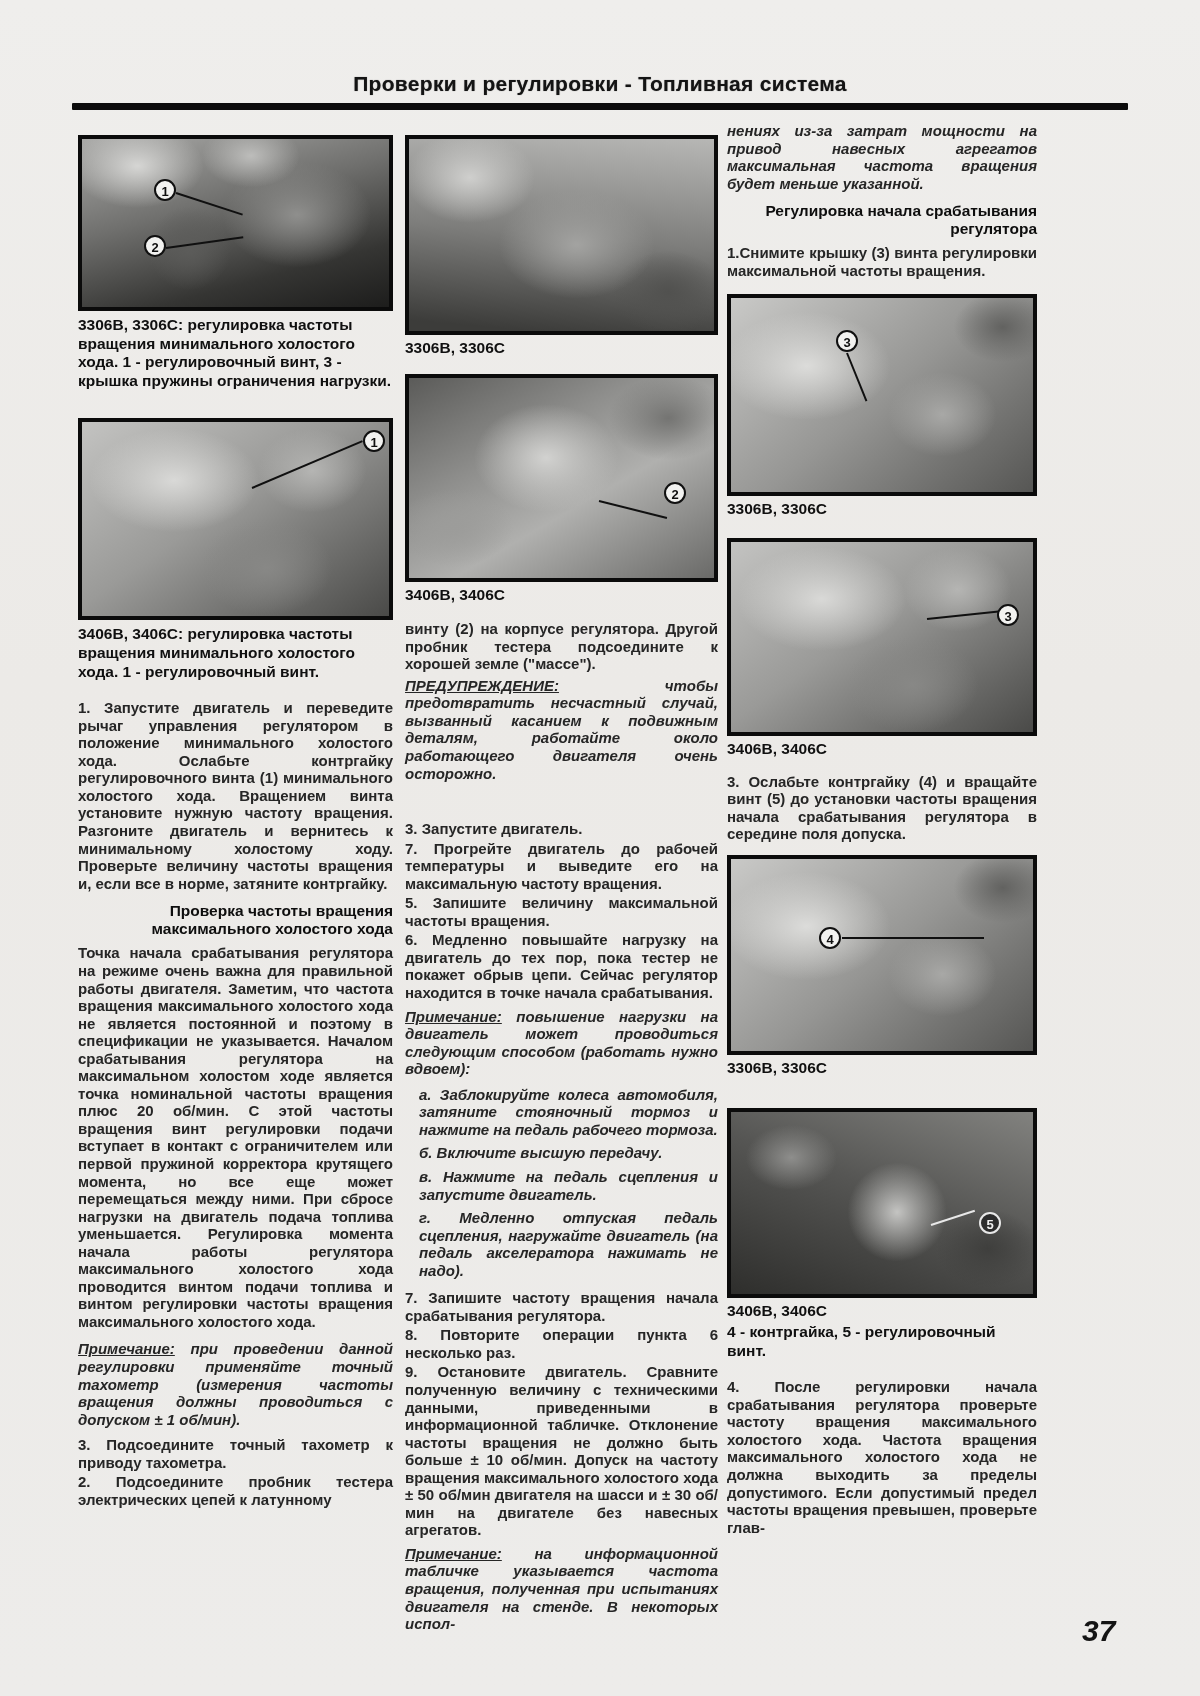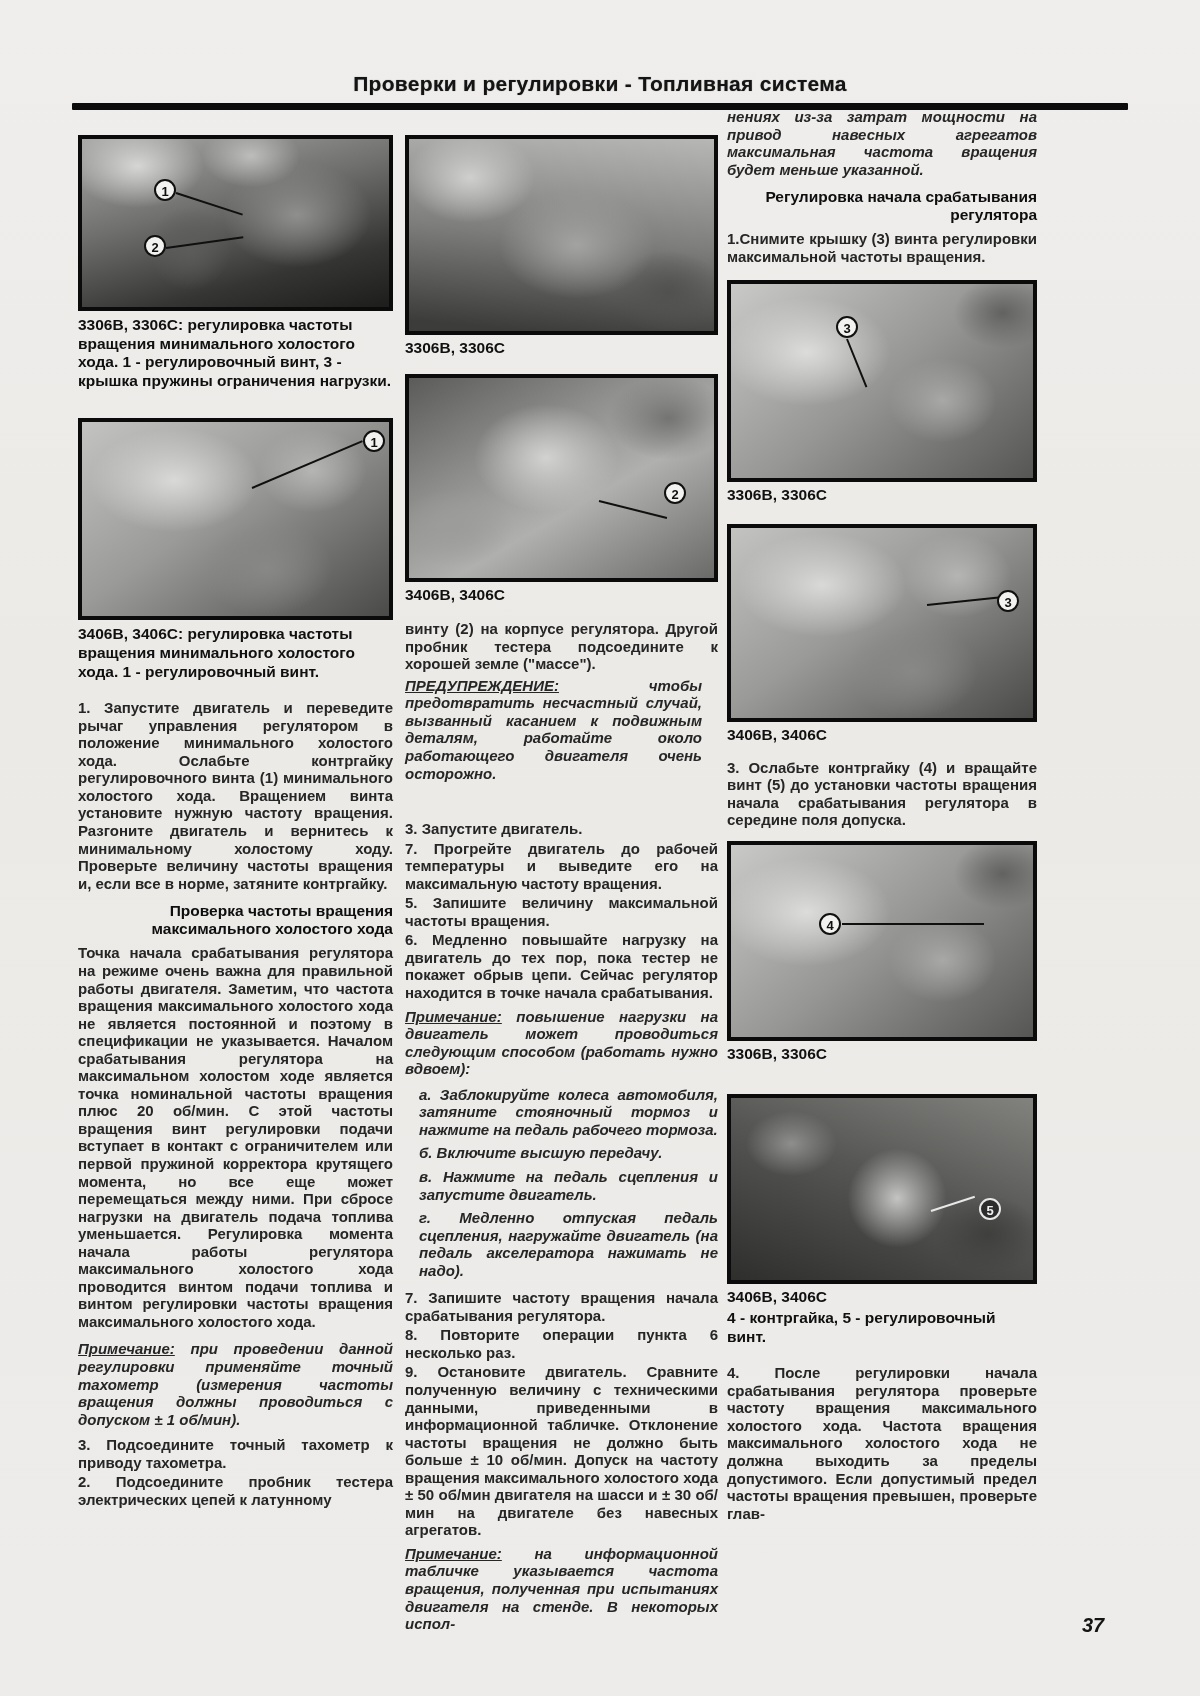--- a/index.html
+++ b/index.html
@@ -6,35 +6,35 @@
   body{width:1200px;height:1696px;background:#e9e8e5;font-family:"Liberation Sans",sans-serif;}
   .page{position:relative;width:1200px;height:1696px;background:
     linear-gradient(180deg,#efeeec 0%,#eceae7 40%,#edecea 100%);overflow:hidden;color:#1e1e1e;}
   .hdr{position:absolute;top:72px;left:0;width:1200px;text-align:center;
     font-size:21px;font-weight:700;letter-spacing:.3px;color:#141414;
     text-shadow:0 0 1px rgba(20,20,20,.55);}
   .rule{position:absolute;top:103px;left:72px;width:1056px;height:7px;background:#0c0c0c;border-radius:1px;}
   .col{position:absolute;font-size:15px;line-height:1.17;font-weight:700;color:#262626;text-align:justify;}
   #col-left{left:78px;top:135px;width:315px;}
   #col-mid{left:405px;top:135px;width:313px;}
-  #col-right{left:727px;top:108px;width:310px;}
+  #col-right{left:727px;top:122px;width:310px;}
   .photo{position:relative;border:4px solid #0b0b0b;box-sizing:border-box;width:100%;}
   .cap{font-weight:700;color:#101010;font-size:15.5px;line-height:1.2;text-align:left;margin-top:3px;}
   .bodyp{margin:0 0 10px 0;}
   .headp{font-weight:700;color:#0e0e0e;text-align:right;margin:4px 0 6px 0;font-size:15.5px;}
   .note{font-style:italic;margin:0 0 8px 0;}
   .note u{text-decoration:underline;}
   .sub{font-style:italic;margin:0 0 6px 0;padding-left:14px;}
-  .warn{font-style:italic;margin:0 16px 6px 0;}
+  .warn{font-style:italic;margin:0 0 6px 0;}
   .co{position:absolute;width:22px;height:22px;border-radius:50%;background:#f2f2f0;
     border:2px solid #101010;color:#101010;font-size:13px;line-height:21px;font-weight:700;
     text-align:center;font-style:normal;box-sizing:border-box;z-index:3;}
   .co.dark{background:#2c2c2c;color:#f0f0f0;border-color:#e8e8e8;}
   .lead{position:absolute;height:2px;background:#101010;transform-origin:left center;z-index:2;}
-  .pagenum{position:absolute;left:1082px;top:1614px;font-size:20px;font-weight:700;font-style:italic;color:#141414;}
+  .pagenum{position:absolute;left:1082px;top:1614px;font-size:30px;font-weight:700;font-style:italic;color:#141414;}
   
   .ph-a{background:
     radial-gradient(95px 60px at 18% 16%,#d6d6d4,rgba(0,0,0,0) 70%),
     radial-gradient(70px 45px at 55% 10%,#bdbdbb,rgba(0,0,0,0) 70%),
     radial-gradient(120px 85px at 70% 45%,#8f8f8d,rgba(0,0,0,0) 62%),
     radial-gradient(60px 60px at 35% 65%,#5c5c5a,rgba(0,0,0,0) 70%),
     linear-gradient(165deg,#a9a9a7 0%,#6f6f6d 40%,#353533 75%,#1d1d1c 100%);}
   .ph-b{background:
     radial-gradient(130px 80px at 30% 30%,#d9d9d7,rgba(0,0,0,0) 65%),
     radial-gradient(90px 70px at 75% 25%,#b5b5b3,rgba(0,0,0,0) 60%),

